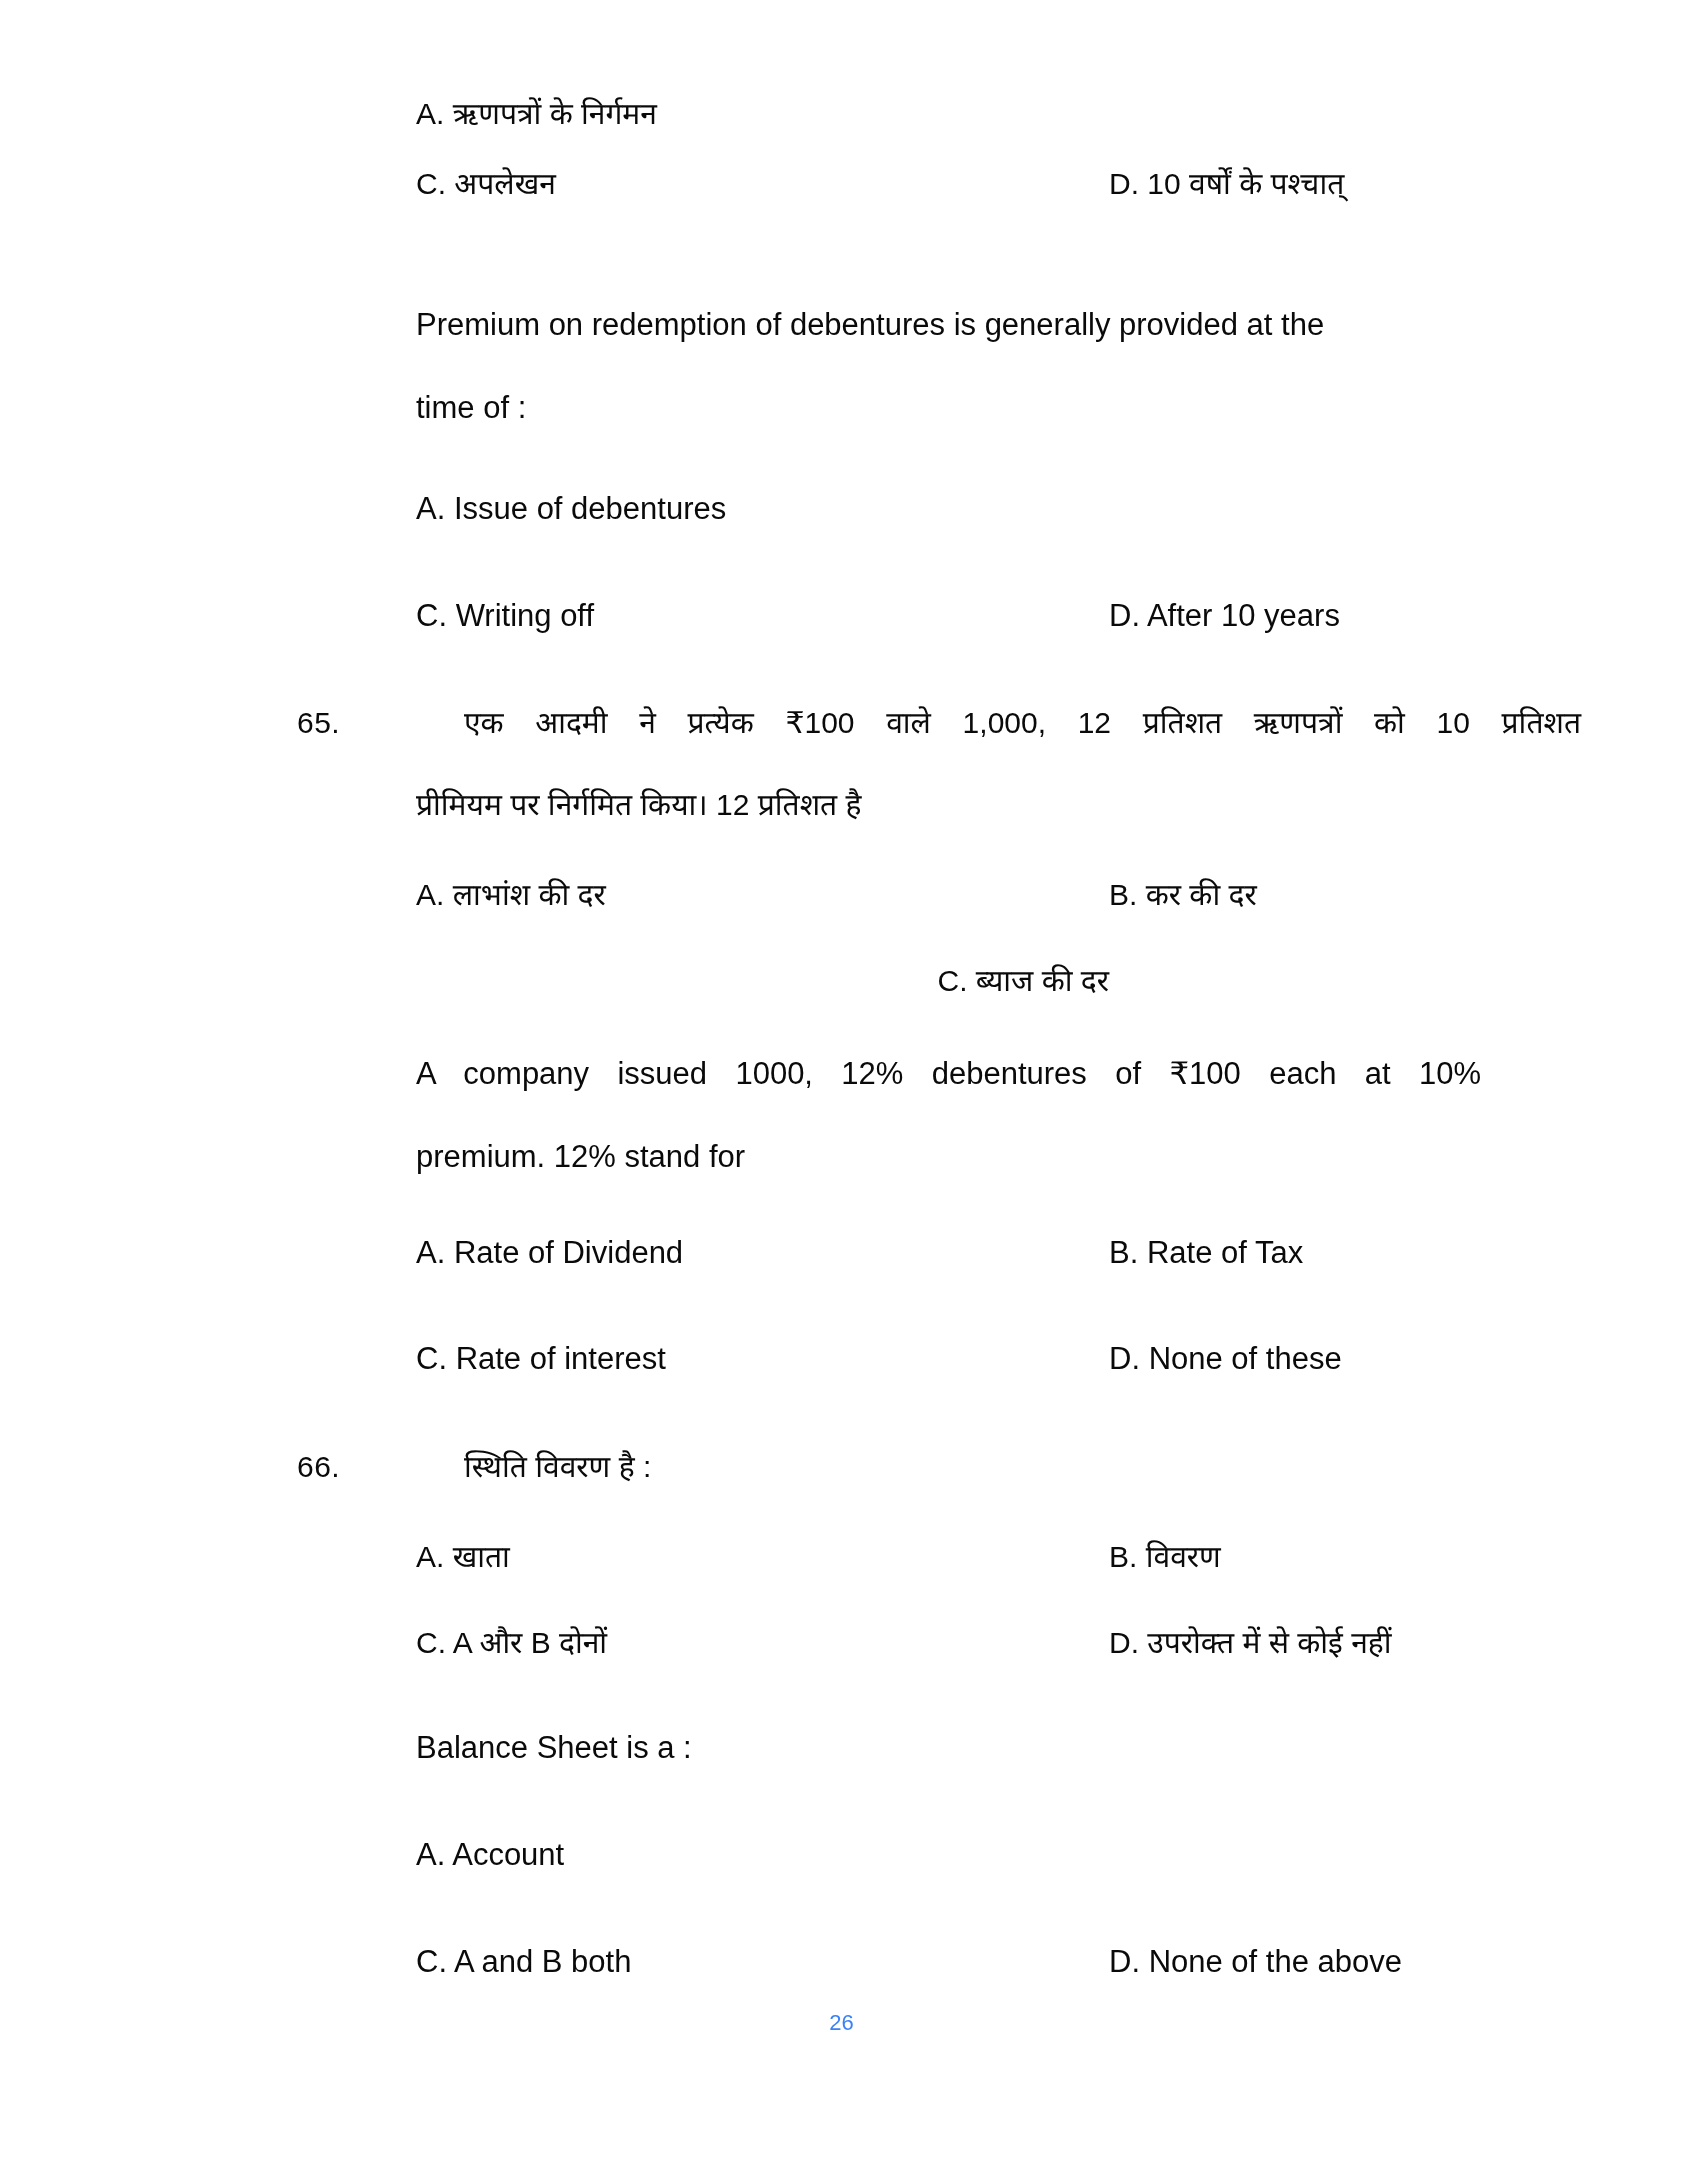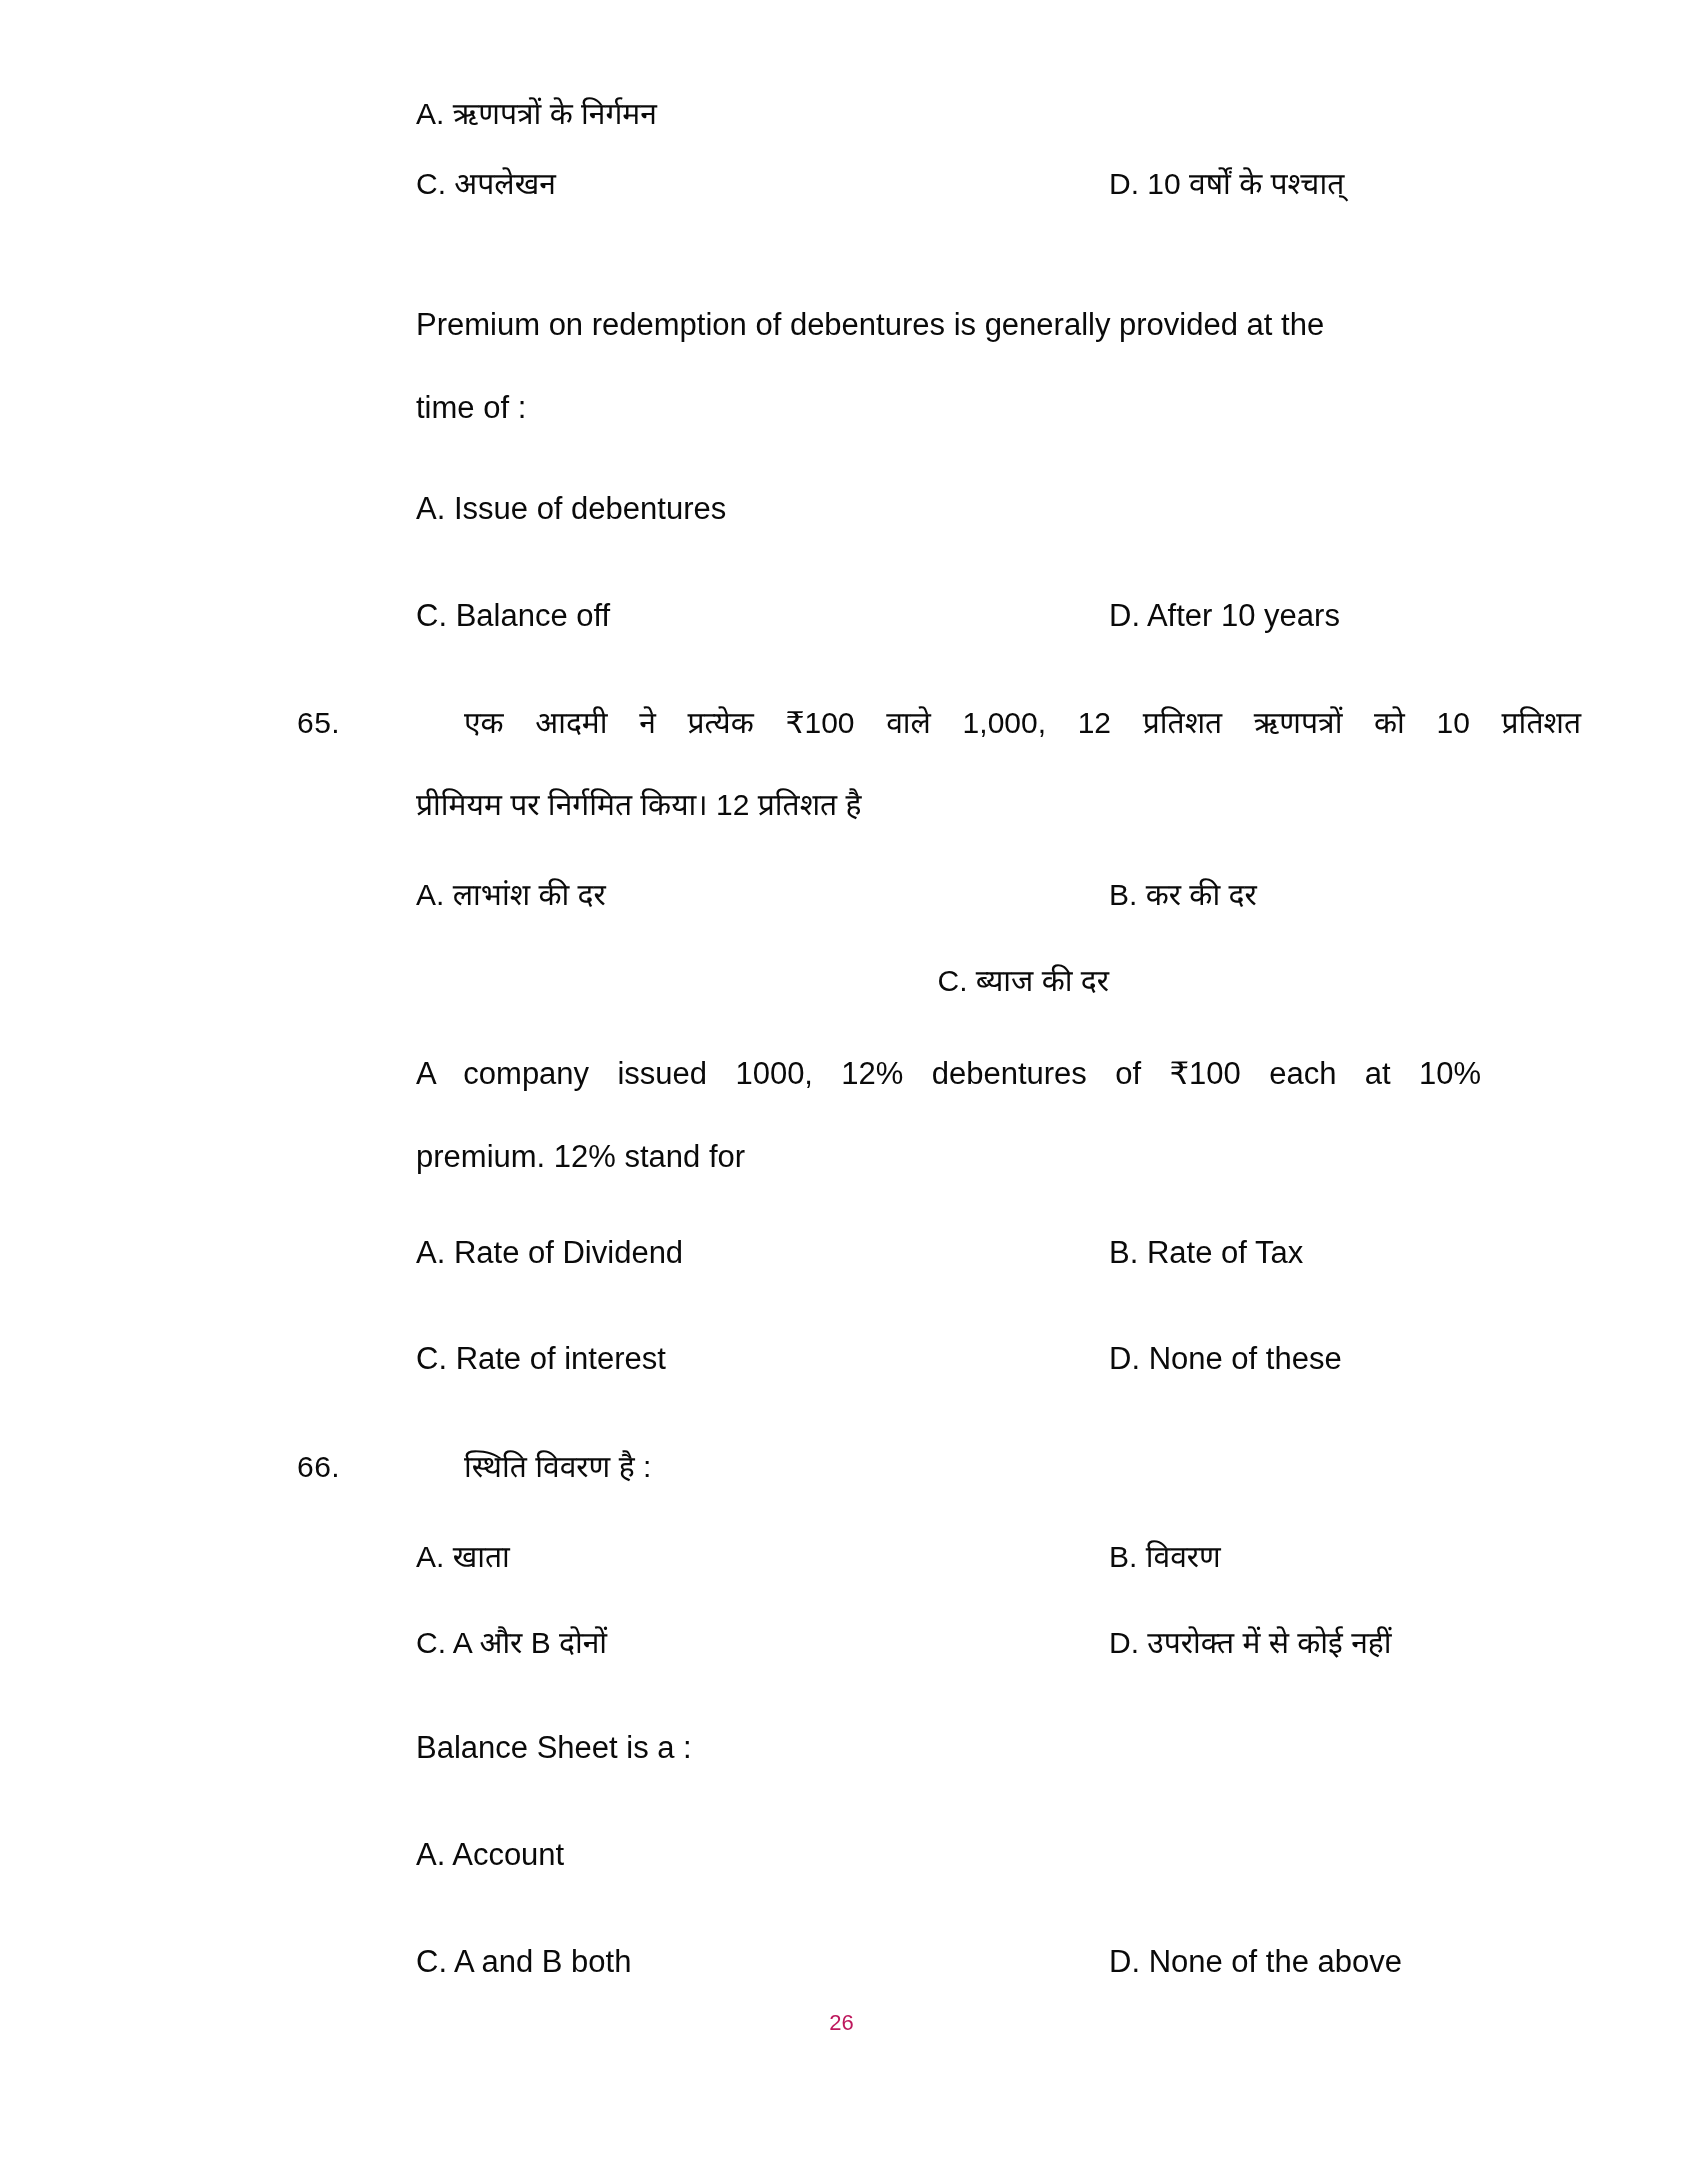--- a/index.html
+++ b/index.html
@@ -92,21 +92,21 @@
     text-align-last: justify;
     white-space: normal;
   }
 
   .pagenum {
     position: absolute;
     left: 0;
     right: 0;
     text-align: center;
     font-size: 22px;
-    color: #be185d;
+    color: #3b82f6;
   }
 
   
   .abs { position: absolute; left: 0; right: 14px; }
 </style>
 </head>
 <body>
 
 <div class="page">
 
@@ -151,21 +151,21 @@
           <span>Issue of debentures</span>
         </div>
       </div>
     </div>
 
     <div class="abs" style="top:596px;">
       <div class="row">
         <div class="qnum"></div>
         <div class="cell">
           <span>C.</span>
-          <span>Balance off</span>
+          <span>Writing off</span>
         </div>
         <div class="cell">
           <span>D.</span>
           <span>After 10 years</span>
         </div>
       </div>
     </div>
   </div>
 
   <div class="q-block">

